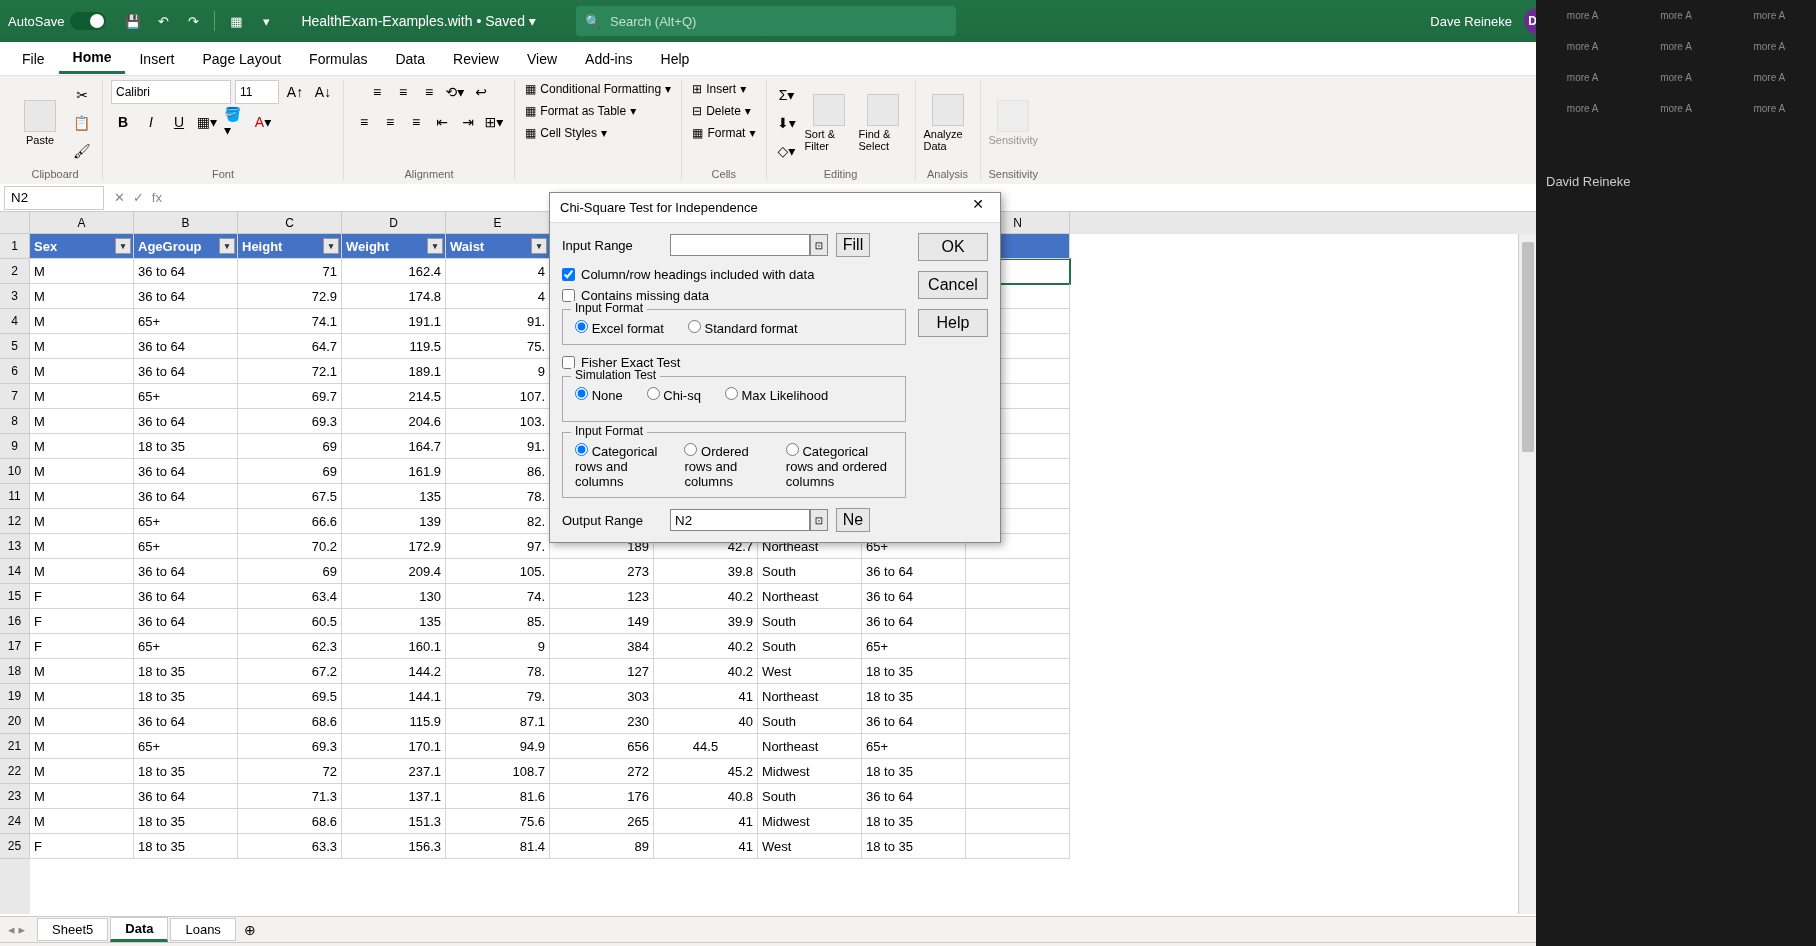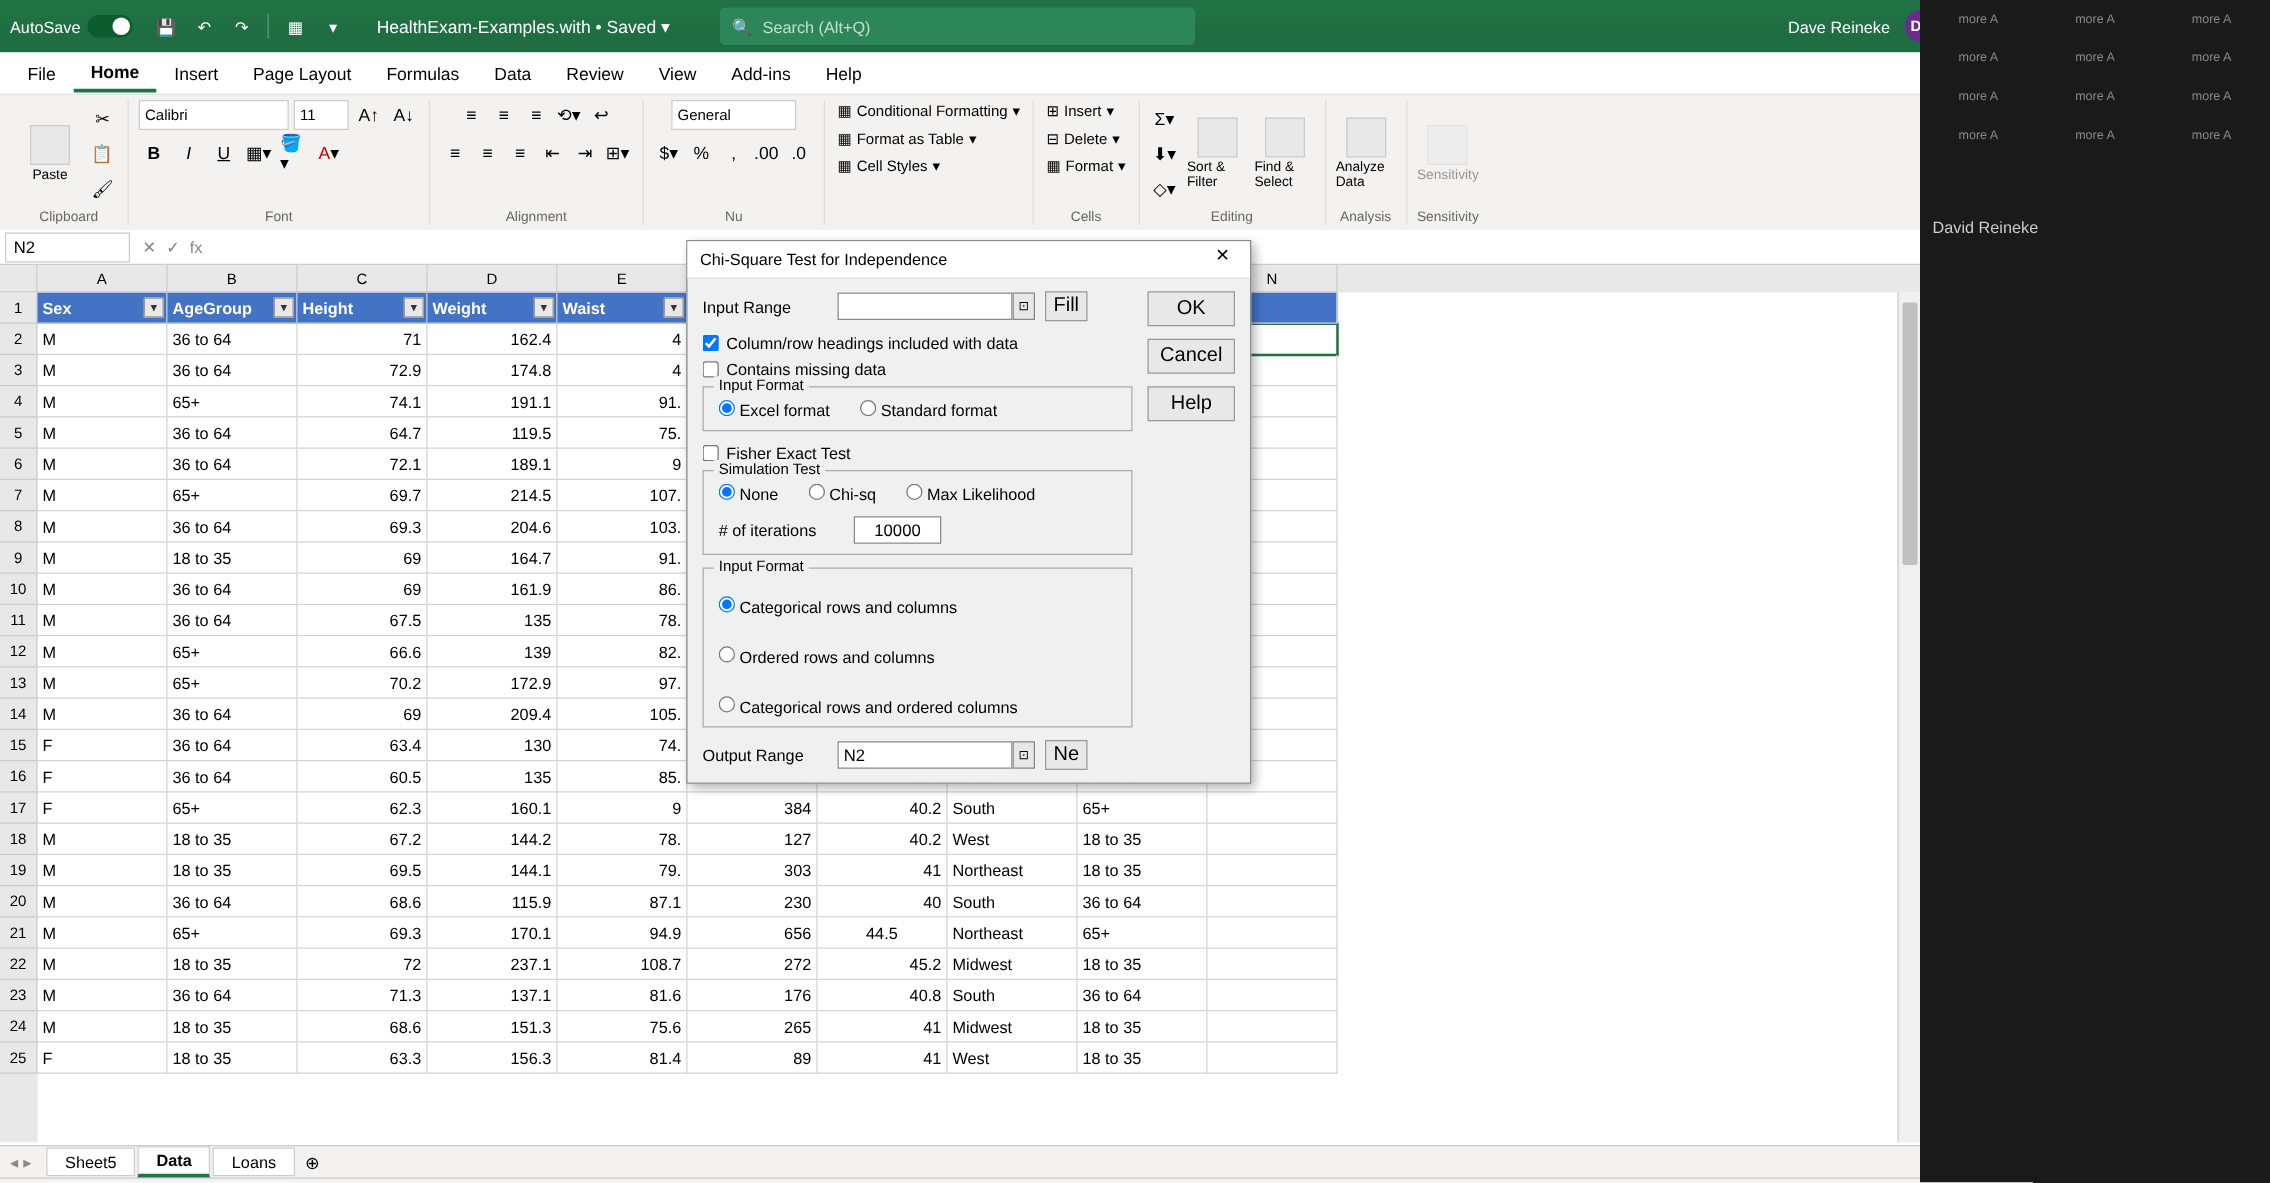--- a/index.html
+++ b/index.html
@@ -70,21 +70,21 @@
 .form-row { display: flex; align-items: center; gap: 8px; margin-bottom: 10px; }
 .form-row label { width: 100px; }
 .txt-input { border: 1px solid #888; height: 22px; padding: 0 4px; background: #fff; }
 .range-input { display: flex; align-items: center; }
 .range-input input { width: 140px; border: 1px solid #888; height: 22px; padding: 0 4px; }
 .range-pick { width: 18px; height: 22px; border: 1px solid #888; background: #e8e8e8; font-size: 10px; }
 .chk-row { display: flex; align-items: center; gap: 6px; margin-bottom: 6px; }
 .fieldset { border: 1px solid #aaa; padding: 10px 12px 8px; margin-bottom: 10px; position: relative; }
 .fieldset .legend { position: absolute; top: -9px; left: 8px; background: #f0f0f0; padding: 0 4px; font-size: 12px; }
 .radio-row { display: flex; gap: 24px; align-items: center; }
-.radio-col { display: flex; flex-direction: column; gap: 24px; margin-top: 12px; }
+.radio-col { display: flex; flex-direction: row; gap: 24px; }
 
 
 .sheet-tabs { height: 26px; background: #f3f2f1; display: flex; align-items: center; padding: 0 8px; font-size: 13px; border-top: 1px solid #ccc; }
 .sheet-tabs .nav { display: flex; gap: 4px; margin-right: 12px; color: #888; }
 .sheet-tab { padding: 3px 14px; border: 1px solid #ccc; background: #fff; margin-right: 2px; }
 .sheet-tab.active { border-bottom: 3px solid #217346; font-weight: 600; }
 
 
 .status-bar { height: 26px; background: #f3f2f1; display: flex; align-items: center; padding: 0 10px; font-size: 12px; border-top: 1px solid #ccc; }
 
@@ -202,33 +202,20 @@
         <div class="small-btn">≡</div>
         <div class="small-btn">≡</div>
         <div class="small-btn">⇤</div>
         <div class="small-btn">⇥</div>
         <div class="small-btn">⊞▾</div>
       </div>
     </div>
     <div class="ribbon-group-label">Alignment</div>
   </div>
 
-  <div class="ribbon-group">
-    <div class="ribbon-group-content" style="flex-direction:column;gap:6px">
-      <input class="font-select" style="width: 100px;" value="General">
-      <div style="display:flex;gap:2px">
-        <div class="small-btn">$▾</div>
-        <div class="small-btn">%</div>
-        <div class="small-btn">,</div>
-        <div class="small-btn">.00</div>
-        <div class="small-btn">.0</div>
-      </div>
-    </div>
-    <div class="ribbon-group-label">Nu</div>
-  </div>
 
   <div class="ribbon-group">
     <div class="ribbon-group-content" style="flex-direction:column;align-items:flex-start;gap:4px">
       <div class="cells-btn">▦ <span>Conditional Formatting</span> ▾</div>
       <div class="cells-btn">▦ <span>Format as Table</span> ▾</div>
       <div class="cells-btn">▦ <span>Cell Styles</span> ▾</div>
     </div>
   </div>
 
   <div class="ribbon-group">
@@ -680,24 +667,20 @@
           <span>Fisher Exact Test</span>
       </div>
 
       <div class="fieldset">
         <div class="legend">Simulation Test</div>
         <div class="radio-row" style="margin-bottom:10px">
           <label><input type="radio" checked="" style=""> <span>None</span></label>
           <label><input type="radio" style=""> <span>Chi-sq</span></label>
           <label><input type="radio" style=""> <span>Max Likelihood</span></label>
         </div>
-        <div class="form-row" style="margin-bottom:0">
-          <label># of iterations</label>
-          <input class="txt-input" style="width: 70px; text-align: center;" value="10000">
-        </div>
       </div>
 
       <div class="fieldset">
         <div class="legend">Input Format</div>
         <div class="radio-col">
           <label><input type="radio" checked="" style=""> <span>Categorical rows and columns</span></label>
           <label><input type="radio" style=""> <span>Ordered rows and columns</span></label>
           <label><input type="radio" style=""> <span>Categorical rows and ordered columns</span></label>
         </div>
       </div>

